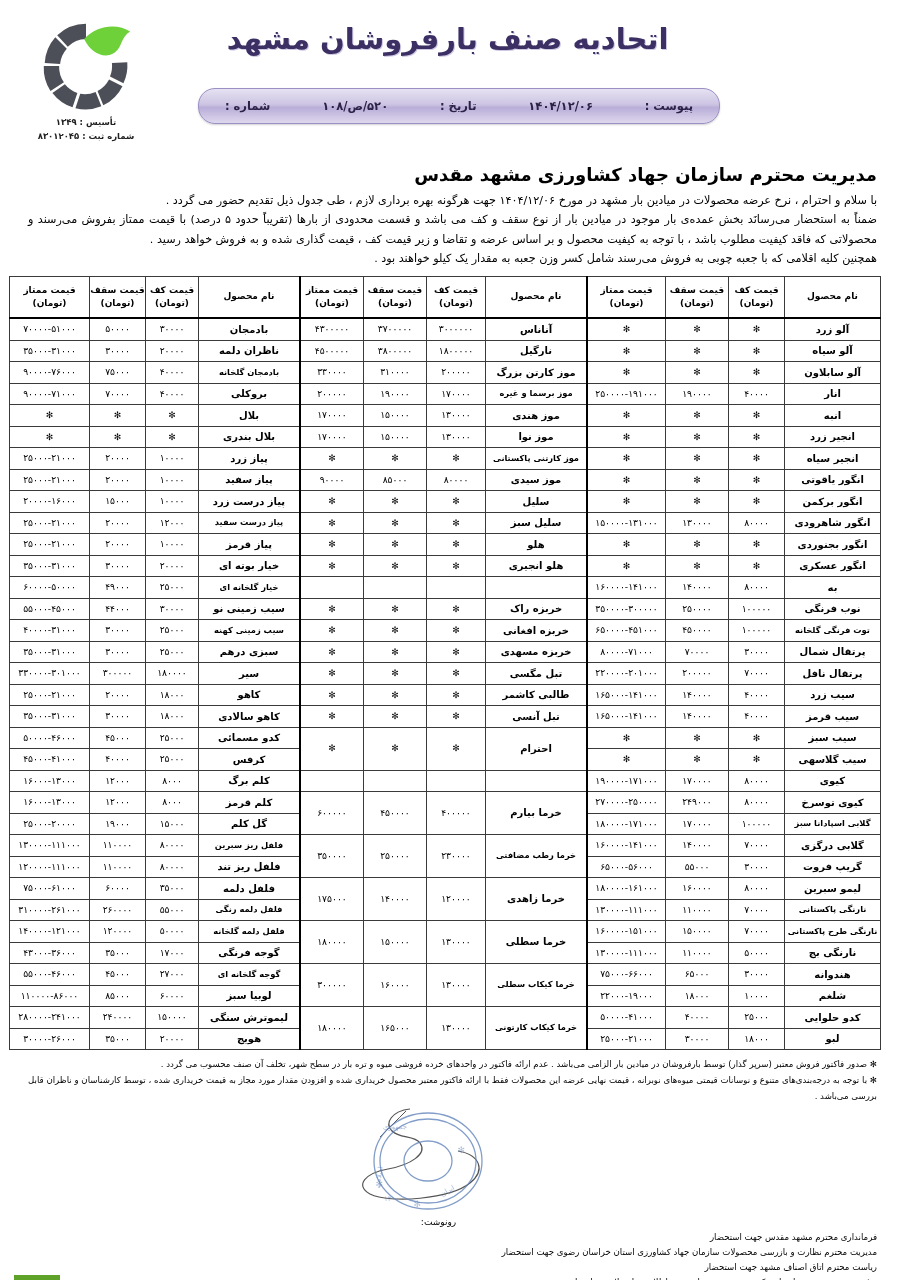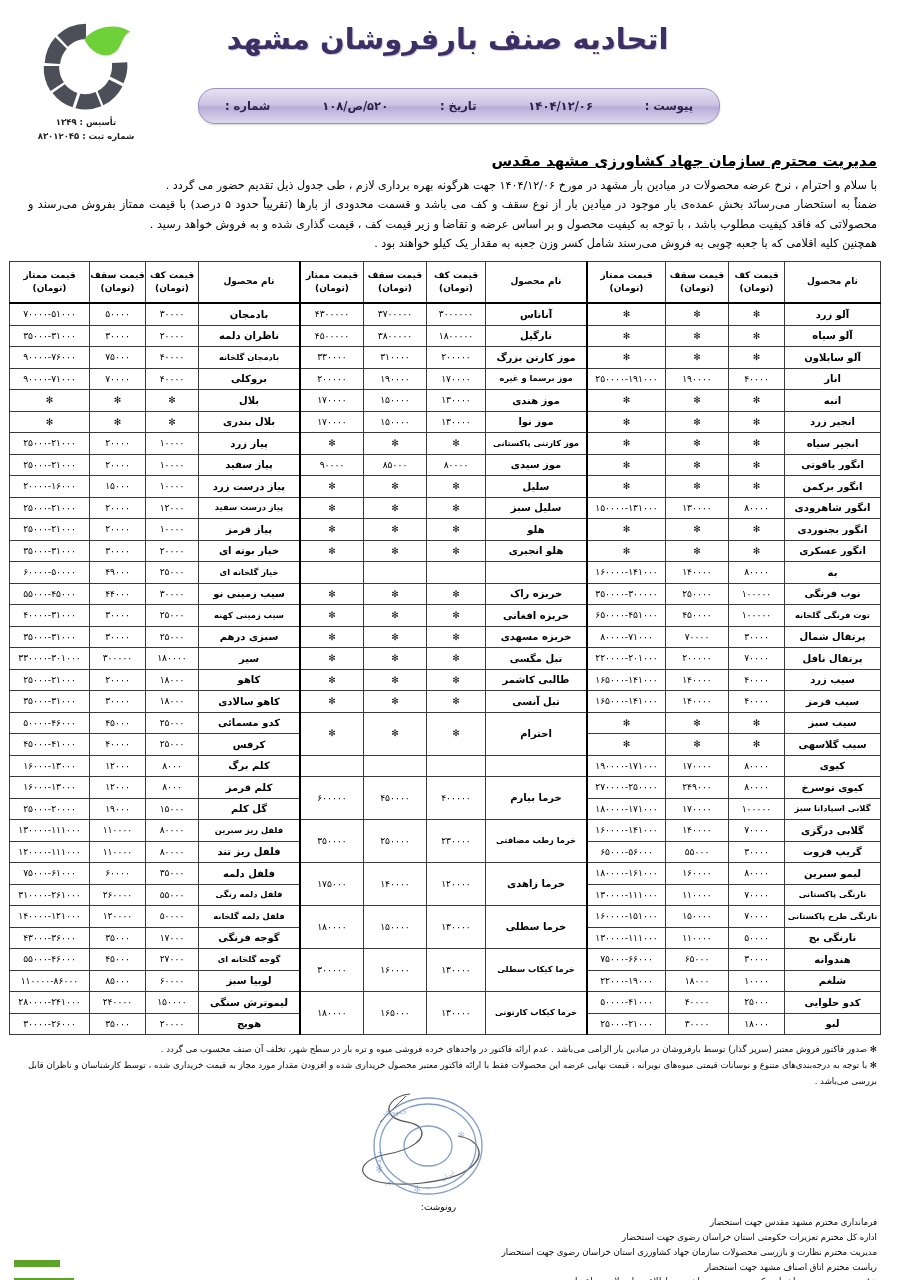--- a/index.html
+++ b/index.html
@@ -75,26 +75,25 @@
     line-height: 1.45;
     direction: rtl;
     margin-top: 2px;
     font-weight: bold;
   }
 
   
   .addressee {
     text-align: right;
     direction: rtl;
-    font-size: 15px;
+    font-size: 18px;
     font-weight: bold;
     color: #000;
     padding: 0 28px 0 28px;
-    margin-top: 4px;
-    text-decoration: underline;
+    margin-top: 16px;
   }
   .intro {
     direction: rtl;
     text-align: justify;
     font-size: 11.2px;
     line-height: 1.72;
     padding: 6px 28px 0 28px;
     color: #000;
   }
   .intro p { margin: 0; }
@@ -740,21 +739,20 @@
         <text x="14" y="78" font-size="9">✻</text>
         <text x="96" y="44" font-size="9">✻</text>
         <text x="52" y="98" font-size="9">✻</text>
       </g>
     </svg>
   </div>
 
   <div class="footer">
     <div class="f-title">رونوشت:</div>
     <div class="f-line">فرمانداری محترم مشهد مقدس جهت استحضار</div>
-    <div class="f-line">اداره کل محترم تعزیرات حکومتی استان خراسان رضوی جهت استحضار</div>
     <div class="f-line">مدیریت محترم نظارت و بازرسی محصولات سازمان جهاد کشاورزی استان خراسان رضوی جهت استحضار</div>
     <div class="f-line">ریاست محترم اتاق اصناف مشهد جهت استحضار</div>
     <div class="f-line">هیئت مدیره محترم میدان بارمرکزی، رضوی و توحان جهت اطلاع رسانی لازم به اعضا.</div>
 
     <div class="green-bar gb0"></div>
     <div class="green-bar gb1"></div>
 
   </div>
 
 </div>

